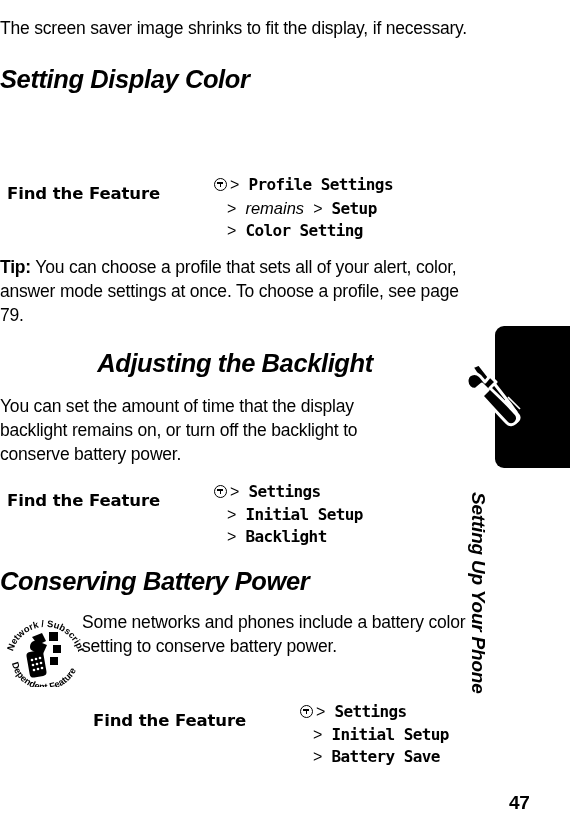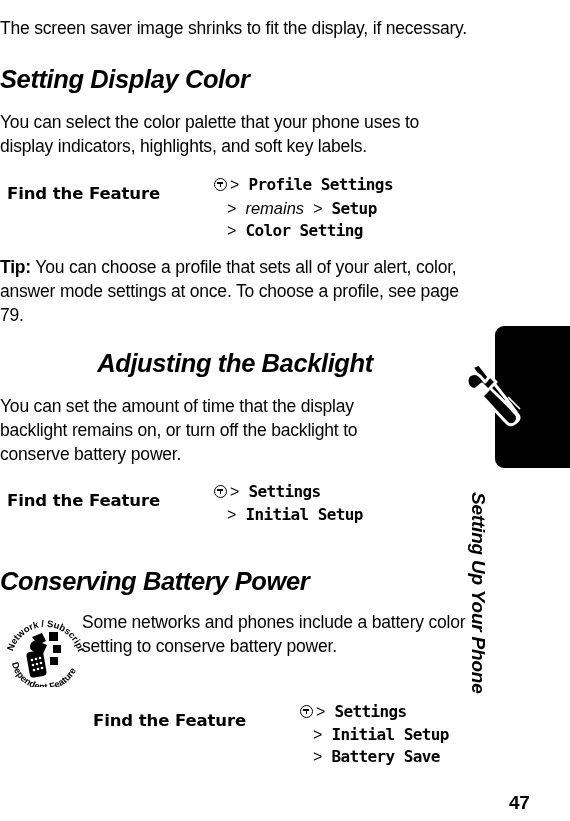--- a/index.html
+++ b/index.html
@@ -171,23 +171,20 @@
 <div class="page">
 
   <div class="body-col" style="top:16px;">
     <p class="body-text">The screen saver image shrinks to fit the display, if necessary.</p>
   </div>
 
   <div class="body-col" style="top:64px;">
     <h2 class="section-head">Setting Display Color</h2>
   </div>
 
-  <div class="body-col" style="top:110px;">
-    <p class="body-text">You can select the color palette that your phone uses to display indicators, highlights, and soft key labels.</p>
-  </div>
 
   <div class="ftf-row" style="top:174px;">
     <span class="ftf-label" style="left:7px;">Find the Feature</span>
     <span class="ftf-path" style="left:214px;">
       <span class="ln">
         <span class="menu-key-icon"></span><span class="gt">&gt;</span>
         <span>Profile Settings</span>
       </span>
       <span class="ln indent">
         <span class="gt">&gt;</span>
@@ -217,20 +214,24 @@
   <div class="ftf-row" style="top:481px;">
     <span class="ftf-label" style="left:7px;">Find the Feature</span>
     <span class="ftf-path" style="left:214px;">
       <span class="ln">
         <span class="menu-key-icon"></span><span class="gt">&gt;</span>
         <span>Settings</span>
       </span>
       <span class="ln indent">
         <span class="gt">&gt;</span>
         <span>Initial Setup</span>
+      </span>
+      <span class="ln indent">
+        <span class="gt">&gt;</span>
+        <span>Backlight</span>
       </span>
     </span>
   </div>
 
   <div class="body-col" style="top:566px;">
     <h2 class="section-head">Conserving Battery Power</h2>
   </div>
 
   <div class="net-badge">
     <svg viewBox="0 0 78 80" width="78" height="80" xmlns="http://www.w3.org/2000/svg">

